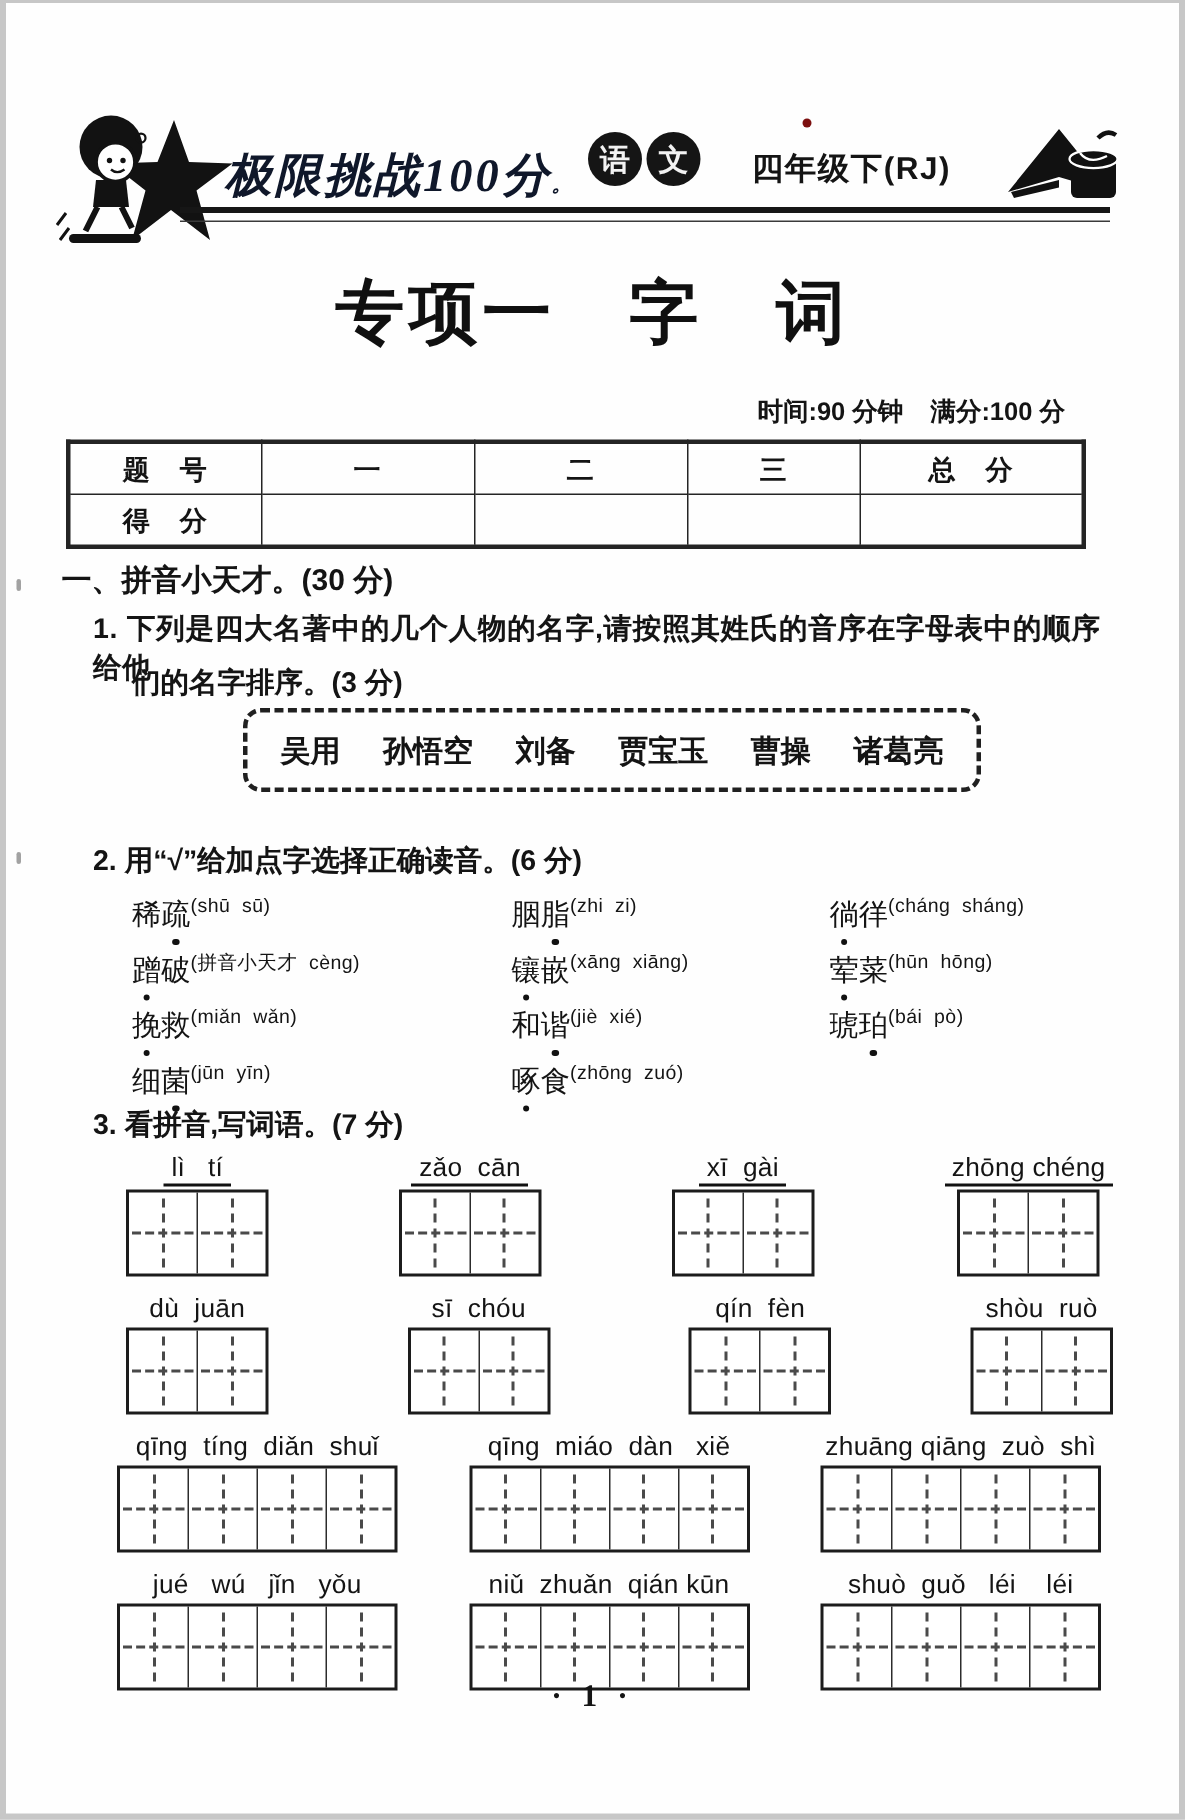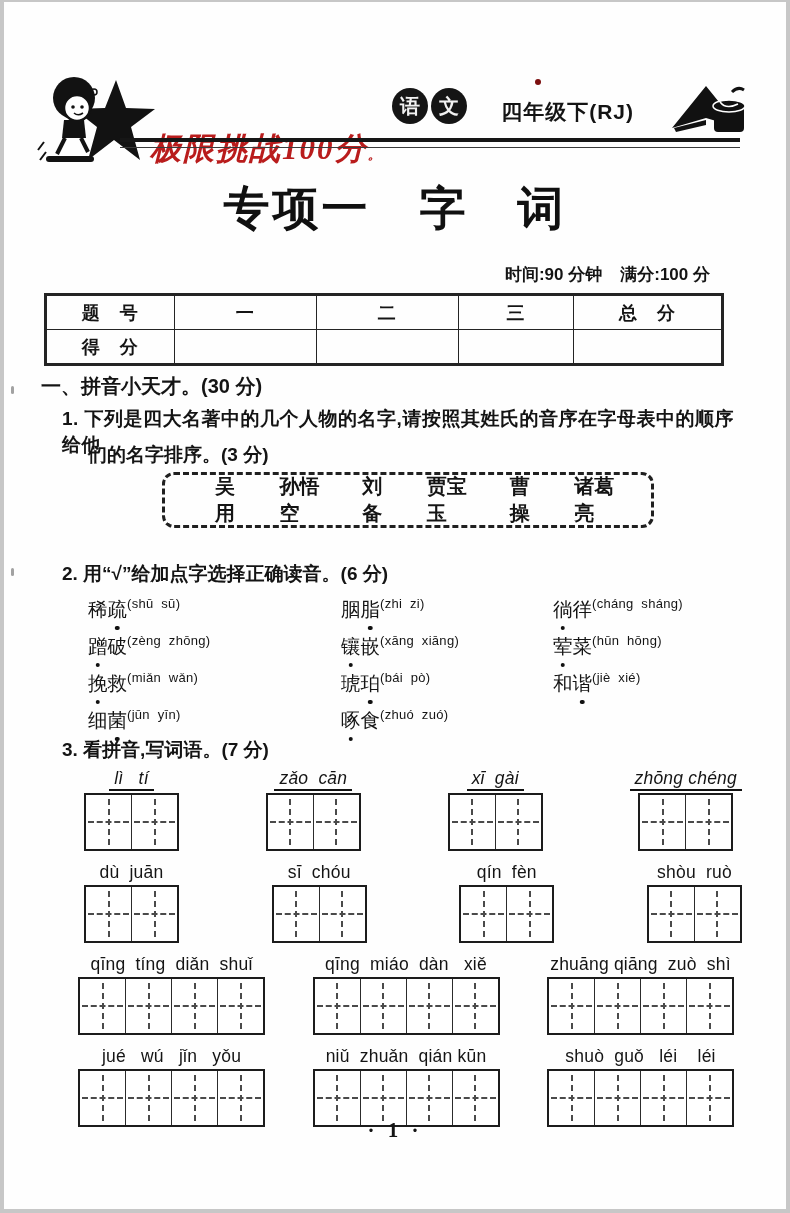--- a/index.html
+++ b/index.html
@@ -9,21 +9,21 @@
     border:4px solid #c7c7c7;border-top-width:2px;
     font-family:"Liberation Sans","DejaVu Sans",sans-serif;color:#141414;
     overflow:hidden;
   }
   
   .header{position:absolute;top:70px;left:30px;right:34px;height:92px;}
   .mascot{position:absolute;left:2px;top:0;}
   .brand{
     position:absolute;left:116px;top:24px;
     font-size:31px;font-weight:bold;font-style:italic;letter-spacing:2px;
-    font-family:"Liberation Serif","DejaVu Serif",serif;color:#b91c1c;white-space:nowrap;margin-top:32px;
+    font-family:"Liberation Serif","DejaVu Serif",serif;color:#0f172a;white-space:nowrap;
   }
   .brand-mark{font-size:14px;font-weight:bold;}
   .header-rule{position:absolute;left:86px;right:12px;top:66px;height:5px;
     border-top:4px solid #161616;border-bottom:1px solid #3a3a3a;}
   .subject{position:absolute;left:358px;top:16px;display:flex;gap:3px;}
   .subject .badge{
     width:36px;height:36px;border-radius:50%;background:#151515;color:#f2f2f2;
     display:flex;align-items:center;justify-content:center;
     font-size:20px;font-weight:bold;font-family:"Liberation Serif",serif;
   }
@@ -49,42 +49,42 @@
   .score-table{border:3px solid #242424;}
   
   .sec-heading{position:absolute;top:371px;left:37px;font-size:20px;font-weight:bold;}
   .q1-line1{position:absolute;top:404px;left:58px;right:36px;font-size:19px;font-weight:600;letter-spacing:.5px;}
   .q1-line2{position:absolute;top:440px;left:84px;font-size:19px;font-weight:600;}
   .names-box{
     position:absolute;top:470px;left:158px;width:492px;height:56px;
     border:3px dashed #202020;border-radius:12px;
     display:flex;align-items:center;justify-content:space-between;padding:0 22px;box-sizing:border-box;
   }
-  .name{font-size:20px;font-weight:600;font-family:"Liberation Serif","DejaVu Serif",serif;margin-left:28px;}
+  .name{font-size:20px;font-weight:600;font-family:"Liberation Serif","DejaVu Serif",serif;}
   .q2-heading{position:absolute;top:559px;left:58px;font-size:19px;font-weight:bold;}
   .q2-grid{
     position:absolute;top:594px;left:84px;right:36px;
     display:grid;grid-template-columns:253px 212px 1fr;grid-auto-rows:37px;
   }
   .q2-item{display:flex;align-items:flex-start;white-space:pre;}
   .q2-word{font-family:"Liberation Serif","DejaVu Serif",serif;font-size:19.5px;}
   .ch{position:relative;display:inline-block;}
   .ch.dotted::after{
     content:'';position:absolute;left:50%;transform:translateX(-50%);
     bottom:-7px;width:4.5px;height:4.5px;border-radius:50%;background:#111;
   }
   .q2-py{font-size:13px;white-space:pre;letter-spacing:.3px;}
   .q3-heading{position:absolute;top:735px;left:58px;font-size:19px;font-weight:bold;}
   .q3-rows{position:absolute;top:766px;left:60px;width:680px;}
   .q3-row{display:flex;justify-content:space-between;margin-bottom:11px;}
   .q3-row.two{padding-left:20px;padding-right:2px;}
   .q3-row.four{padding-left:14px;padding-right:10px;text-align:center;}
   .q3-group{display:flex;flex-direction:column;align-items:center;}
   .q3-py{font-size:17.5px;height:21px;line-height:21px;white-space:pre;margin-bottom:2px;letter-spacing:.2px;}
-  .q3-py.ul{border-bottom:2px solid #111;padding:0 5px;font-style:italic;}
+  .q3-py.ul{border-bottom:2px solid #111;padding:0 5px;}
   .wgrid{display:flex;border:2.5px solid #1c1c1c;background:#fff;}
   .wcell{position:relative;width:45px;height:54px;border-right:1.6px solid #2c2c2c;}
   .wcell:last-child{border-right:none;}
   .wcell::before{
     content:'';position:absolute;left:calc(50% - 1px);top:4px;bottom:4px;
     border-left:2px dashed #4a4a4a;
   }
   .wcell::after{
     content:'';position:absolute;top:calc(50% - 1px);left:2px;right:2px;
     border-top:2px dashed #4a4a4a;
@@ -166,28 +166,28 @@
       <span class="name">贾宝玉</span>
       <span class="name">曹操</span>
       <span class="name">诸葛亮</span>
     </div>
 
   <div class="q2-heading">2. 用“√”给加点字选择正确读音。(6 分)</div>
   <div class="q2-grid" id="q2-grid">
       <div class="q2-item"><span class="q2-word"><span class="ch">稀</span><span class="ch dotted">疏</span></span><span class="q2-py">(shū  sū)</span></div>
       <div class="q2-item"><span class="q2-word"><span class="ch">胭</span><span class="ch dotted">脂</span></span><span class="q2-py">(zhi  zi)</span></div>
       <div class="q2-item"><span class="q2-word"><span class="ch dotted">徜</span><span class="ch">徉</span></span><span class="q2-py">(cháng  sháng)</span></div>
-      <div class="q2-item"><span class="q2-word"><span class="ch dotted">蹭</span><span class="ch">破</span></span><span class="q2-py">(zèng  zhōng)</span></div>
+      <div class="q2-item"><span class="q2-word"><span class="ch dotted">蹭</span><span class="ch">破</span></span><span class="q2-py">(拼音小天才  cèng)</span></div>
       <div class="q2-item"><span class="q2-word"><span class="ch dotted">镶</span><span class="ch">嵌</span></span><span class="q2-py">(xāng  xiāng)</span></div>
       <div class="q2-item"><span class="q2-word"><span class="ch dotted">荤</span><span class="ch">菜</span></span><span class="q2-py">(hūn  hōng)</span></div>
       <div class="q2-item"><span class="q2-word"><span class="ch dotted">挽</span><span class="ch">救</span></span><span class="q2-py">(miǎn  wǎn)</span></div>
+      <div class="q2-item"><span class="q2-word"><span class="ch">和</span><span class="ch dotted">谐</span></span><span class="q2-py">(jiè  xié)</span></div>
       <div class="q2-item"><span class="q2-word"><span class="ch">琥</span><span class="ch dotted">珀</span></span><span class="q2-py">(bái  pò)</span></div>
-      <div class="q2-item"><span class="q2-word"><span class="ch">和</span><span class="ch dotted">谐</span></span><span class="q2-py">(jiè  xié)</span></div>
       <div class="q2-item"><span class="q2-word"><span class="ch">细</span><span class="ch dotted">菌</span></span><span class="q2-py">(jūn  yīn)</span></div>
-      <div class="q2-item"><span class="q2-word"><span class="ch dotted">啄</span><span class="ch">食</span></span><span class="q2-py">(zhuó  zuó)</span></div>
+      <div class="q2-item"><span class="q2-word"><span class="ch dotted">啄</span><span class="ch">食</span></span><span class="q2-py">(zhōng  zuó)</span></div>
     </div>
 
   <div class="q3-heading">3. 看拼音,写词语。(7 分)</div>
   <div class="q3-rows" id="q3-rows">
       <div class="q3-row two">
         <div class="q3-group">
           <div class="q3-py ul">lì   tí</div>
           <div class="wgrid">
             <div class="wcell"></div>
             <div class="wcell"></div>

